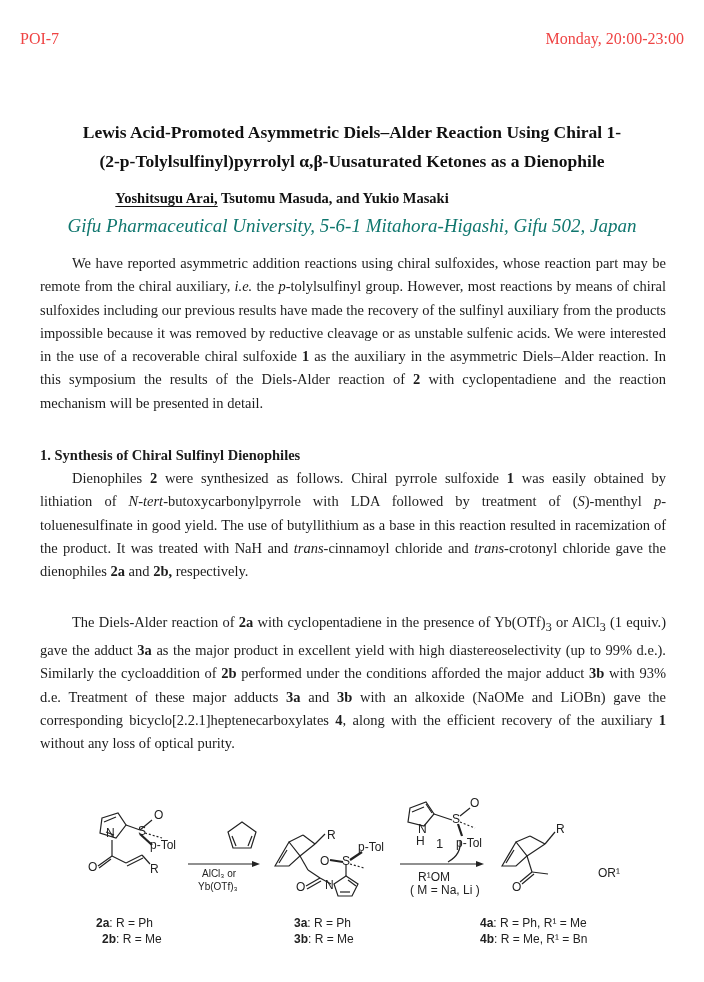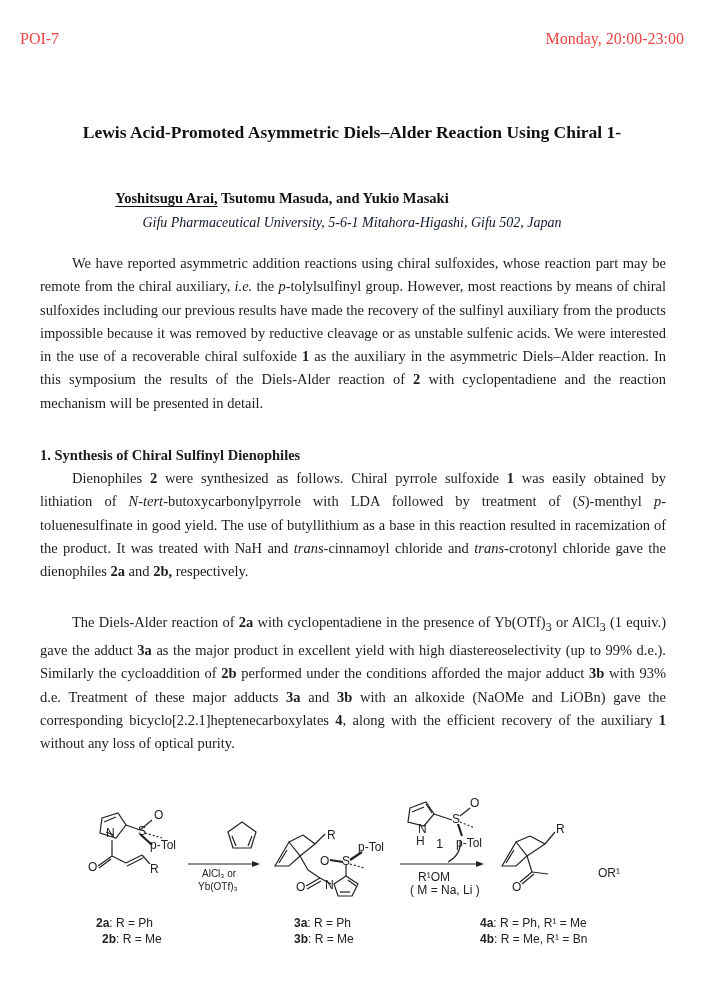--- a/index.html
+++ b/index.html
@@ -14,21 +14,21 @@
     position: absolute; left: 20px; width: 664px; top: 118px;
     text-align: center; font-weight: bold; font-size: 17.5px; line-height: 29px; color: #111; font-family: Liberation Serif, serif;
   }
   .authors {
     position: absolute; left: 0; width: 564px; top: 190px; text-align: center;
     font-weight: bold; font-size: 14.5px; color: #111;
   }
   .authors .presenter { text-decoration: underline; text-underline-offset: 3px; }
   .affil {
     position: absolute; left: 0; width: 704px; top: 215px; text-align: center;
-    font-style: italic; font-size: 14px; color: #0f172a;
+    font-style: italic; font-size: 19px; color: #0f766e;
   }
   .body-block {
     position: absolute; left: 40px; width: 626px;
     font-size: 14.5px; line-height: 23.3px; text-align: justify; color: #1c1c1c;
   }
   .para { text-indent: 32px; margin: 0; }
   .heading { font-weight: bold; font-size: 14.5px; margin: 0; line-height: 23px; }
   .b { font-weight: bold; }
   .i { font-style: italic; }
   #intro { top: 252px; }
@@ -44,20 +44,21 @@
   .small { font-size: 10px; }
 </style>
 </head>
 <body>
 
 <div class="hdr hdr-left">POI-7</div>
 <div class="hdr hdr-right">Monday, 20:00-23:00</div>
 
 <div class="title">
   <div>Lewis Acid-Promoted Asymmetric Diels–Alder Reaction Using Chiral 1-</div>
+  <div>(2-p-Tolylsulfinyl)pyrrolyl α,β-Uusaturated Ketones as a Dienophile</div>
 </div>
 
 <div class="authors">
   <span class="presenter">Yoshitsugu Arai,</span><span> Tsutomu Masuda,  and Yukio Masaki</span>
 </div>
 <div class="affil">Gifu Pharmaceutical University, 5-6-1 Mitahora-Higashi, Gifu 502, Japan</div>
 
 <div class="body-block" id="intro">
   <p class="para"><span>We have reported asymmetric addition reactions using chiral sulfoxides, whose reaction part may be remote from the chiral auxiliary, </span><span class="i">i.e.</span><span> the </span><span class="i">p</span><span>-tolylsulfinyl group. However, most reactions by means of chiral sulfoxides including our previous results have made the recovery of the sulfinyl auxiliary from the products impossible because it was removed by reductive cleavage or as unstable sulfenic acids. We were interested in the use of a recoverable chiral sulfoxide </span><span class="b">1</span><span> as the auxiliary in the asymmetric Diels–Alder reaction. In this symposium the results of the Diels-Alder reaction of </span><span class="b">2</span><span> with cyclopentadiene and the reaction mechanism will be presented in detail.</span></p>
 </div>

